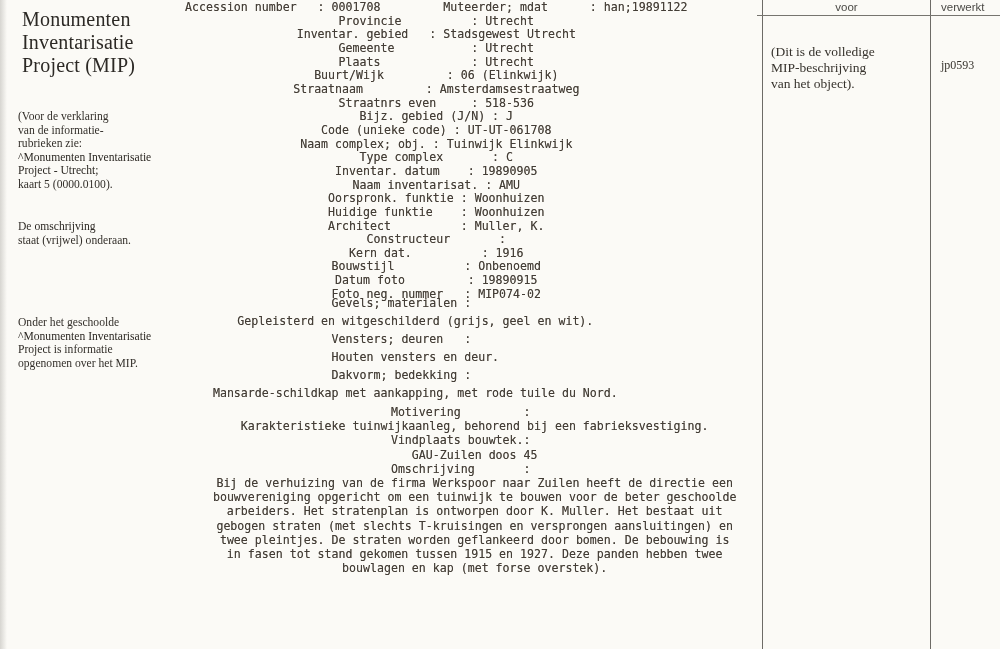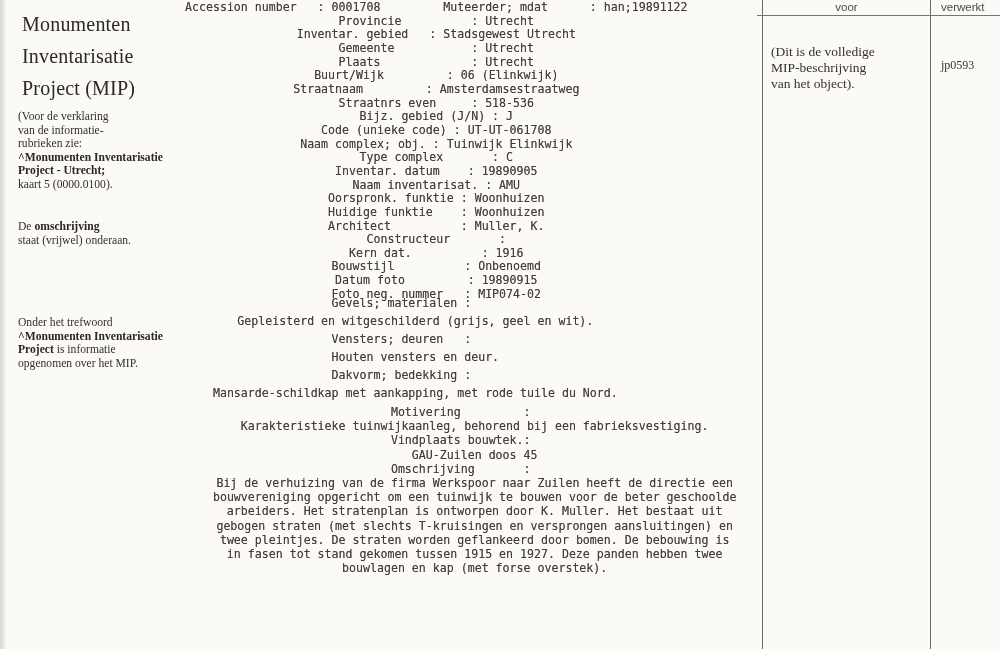--- a/index.html
+++ b/index.html
@@ -11,29 +11,29 @@
   }
   .page::before{ 
     content:"";position:absolute;left:0;top:0;bottom:0;width:7px;
     background:linear-gradient(to right, rgba(120,118,112,0.28), rgba(120,118,112,0));
     pointer-events:none;
   }
 
   
   .title{
     position:absolute;left:22px;top:8px;
-    font-size:20px;line-height:32px;letter-spacing:0.2px;
+    font-size:20px;line-height:23px;letter-spacing:0.2px;
     color:#2c2925;white-space:pre-line;
   }
   .note{
     position:absolute;left:18px;width:162px;
     font-size:11.6px;line-height:13.6px;color:#332f2a;
     white-space:pre-line;
   }
-  .note b{font-weight:700;color:#2b2722;}
+  .note b{font-weight:400;color:#2b2722;}
   .n1{top:110px;}
   .n2{top:220px;}
   .n3{top:316px;}
 
   
   pre.tw{
     position:absolute;margin:0;
     font-family:"DejaVu Sans Mono", monospace;
     font-size:11.6px;color:#433d36;
     text-shadow:0 0 0.5px rgba(66,56,44,0.55);
@@ -76,21 +76,21 @@
 Inventarisatie
 Project (MIP)</div>
     <div class="note n1"><span>(Voor de verklaring
 van de informatie-
 rubrieken zie:
 </span><b>^Monumenten Inventarisatie
 Project - Utrecht;</b><span>
 kaart 5 (0000.0100).</span></div>
     <div class="note n2"><span>De </span><b>omschrijving</b><span>
 staat (vrijwel) onderaan.</span></div>
-    <div class="note n3"><span>Onder het trefwoord
+    <div class="note n3"><span>Onder het geschoolde
 </span><b>^Monumenten Inventarisatie
 Project</b><span> is informatie
 opgenomen over het MIP.</span></div>
   </aside>
 
   <main>
     <pre class="tw" id="tw-fields">Accession number   : 0001708         Muteerder; mdat      : han;19891122
 Provincie          : Utrecht
 Inventar. gebied   : Stadsgewest Utrecht
 Gemeente           : Utrecht

